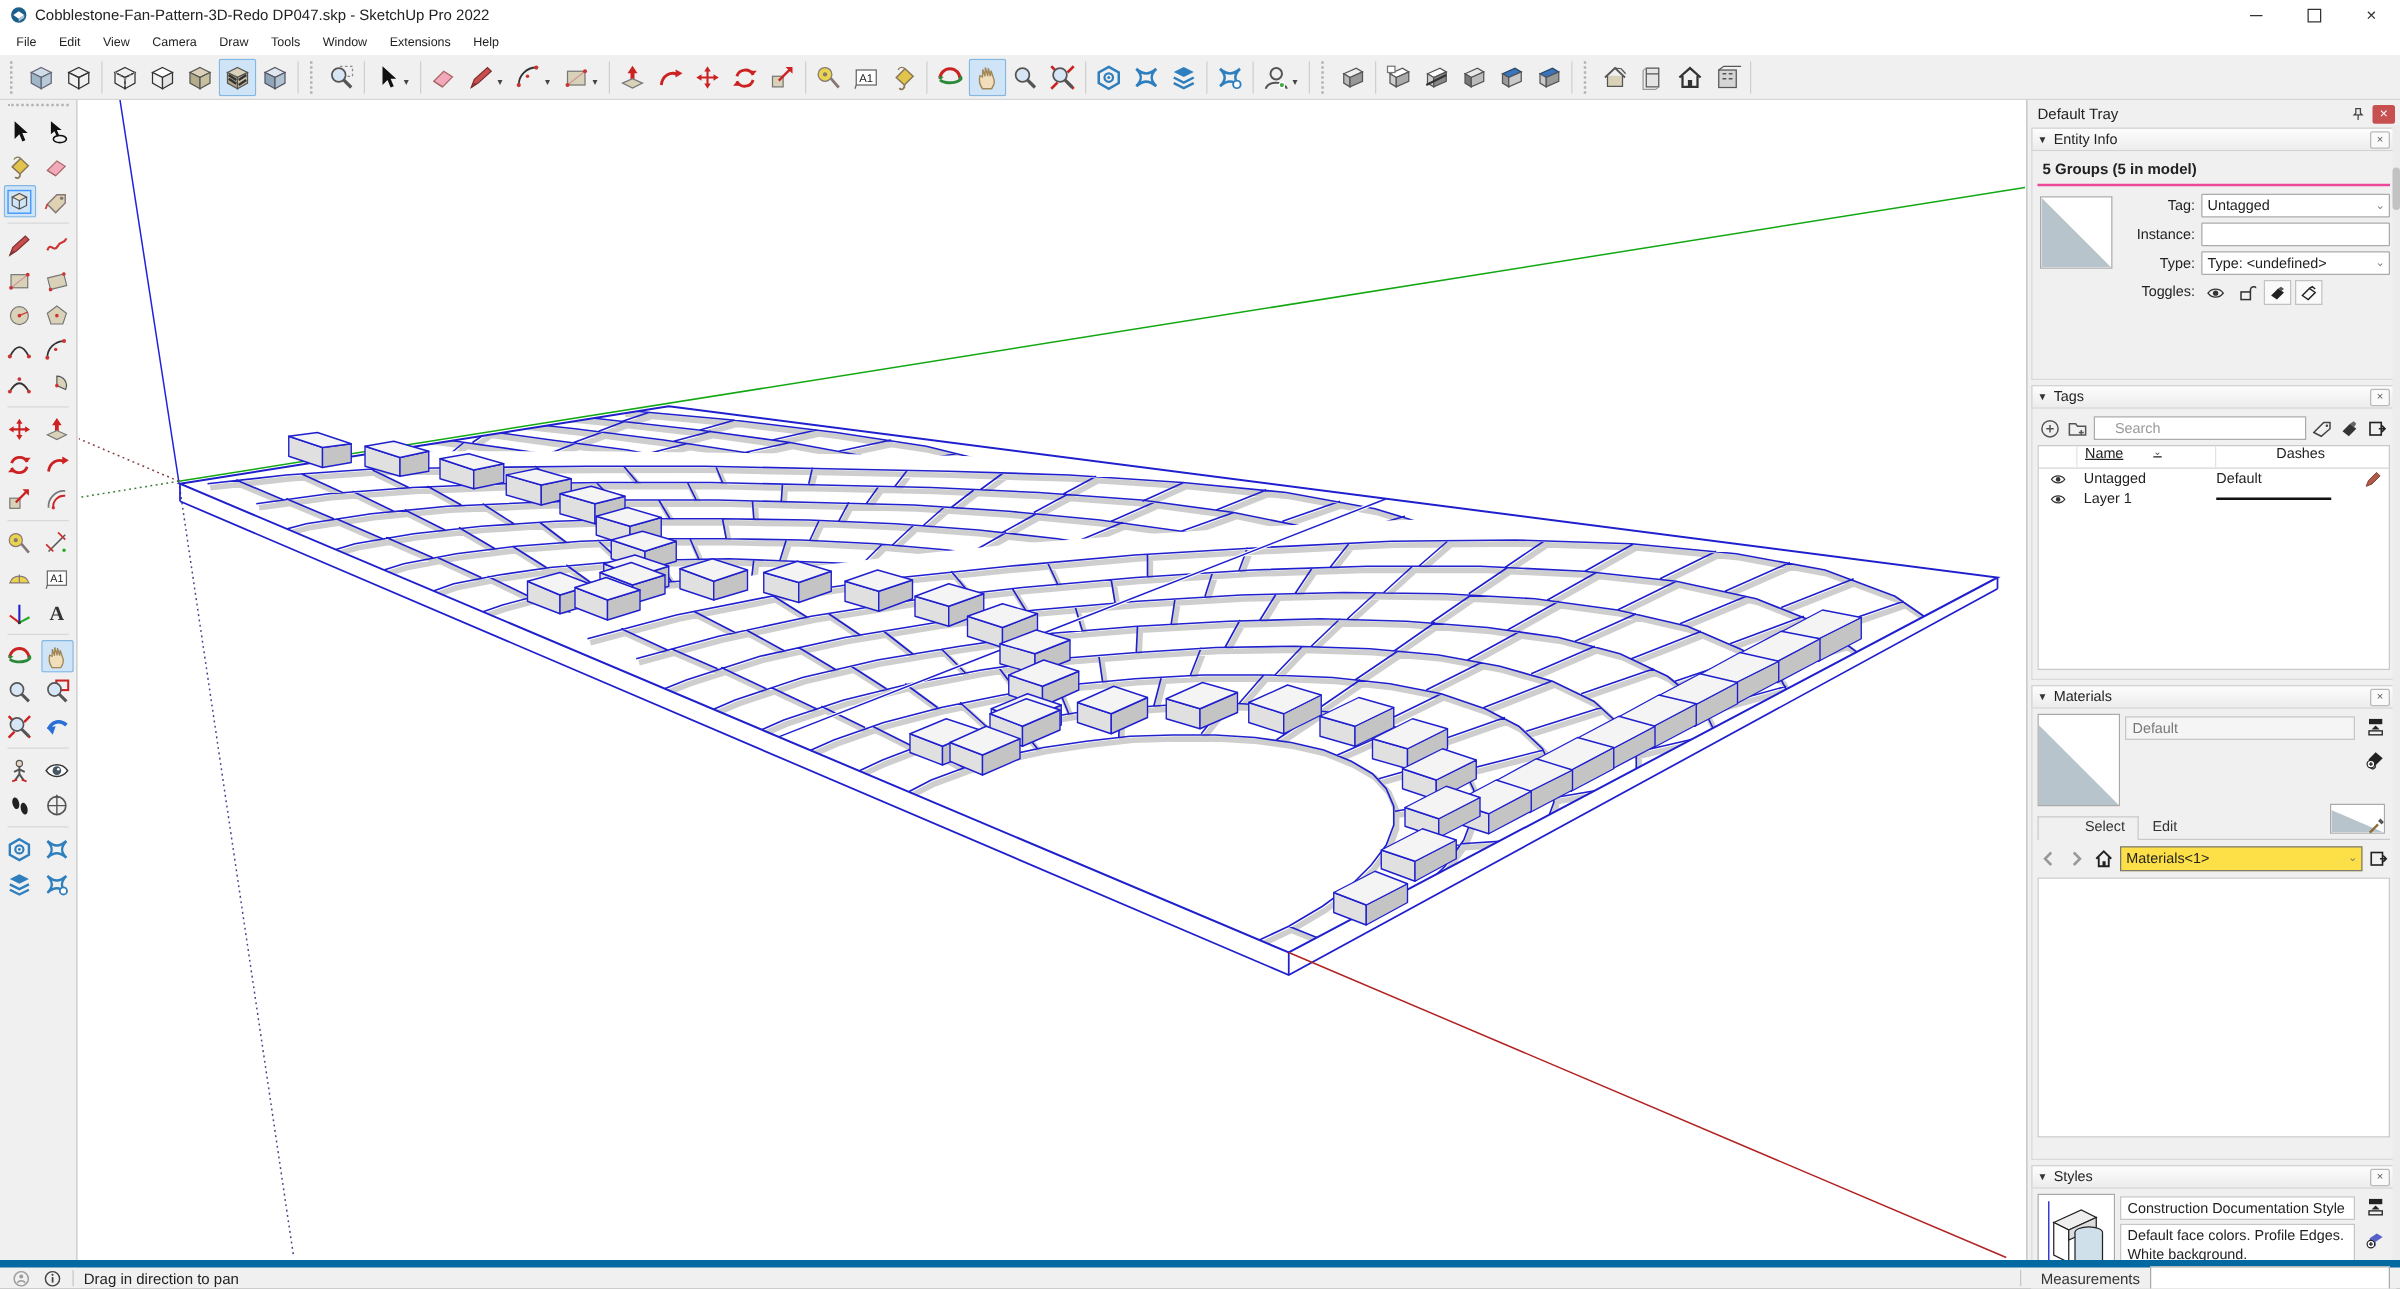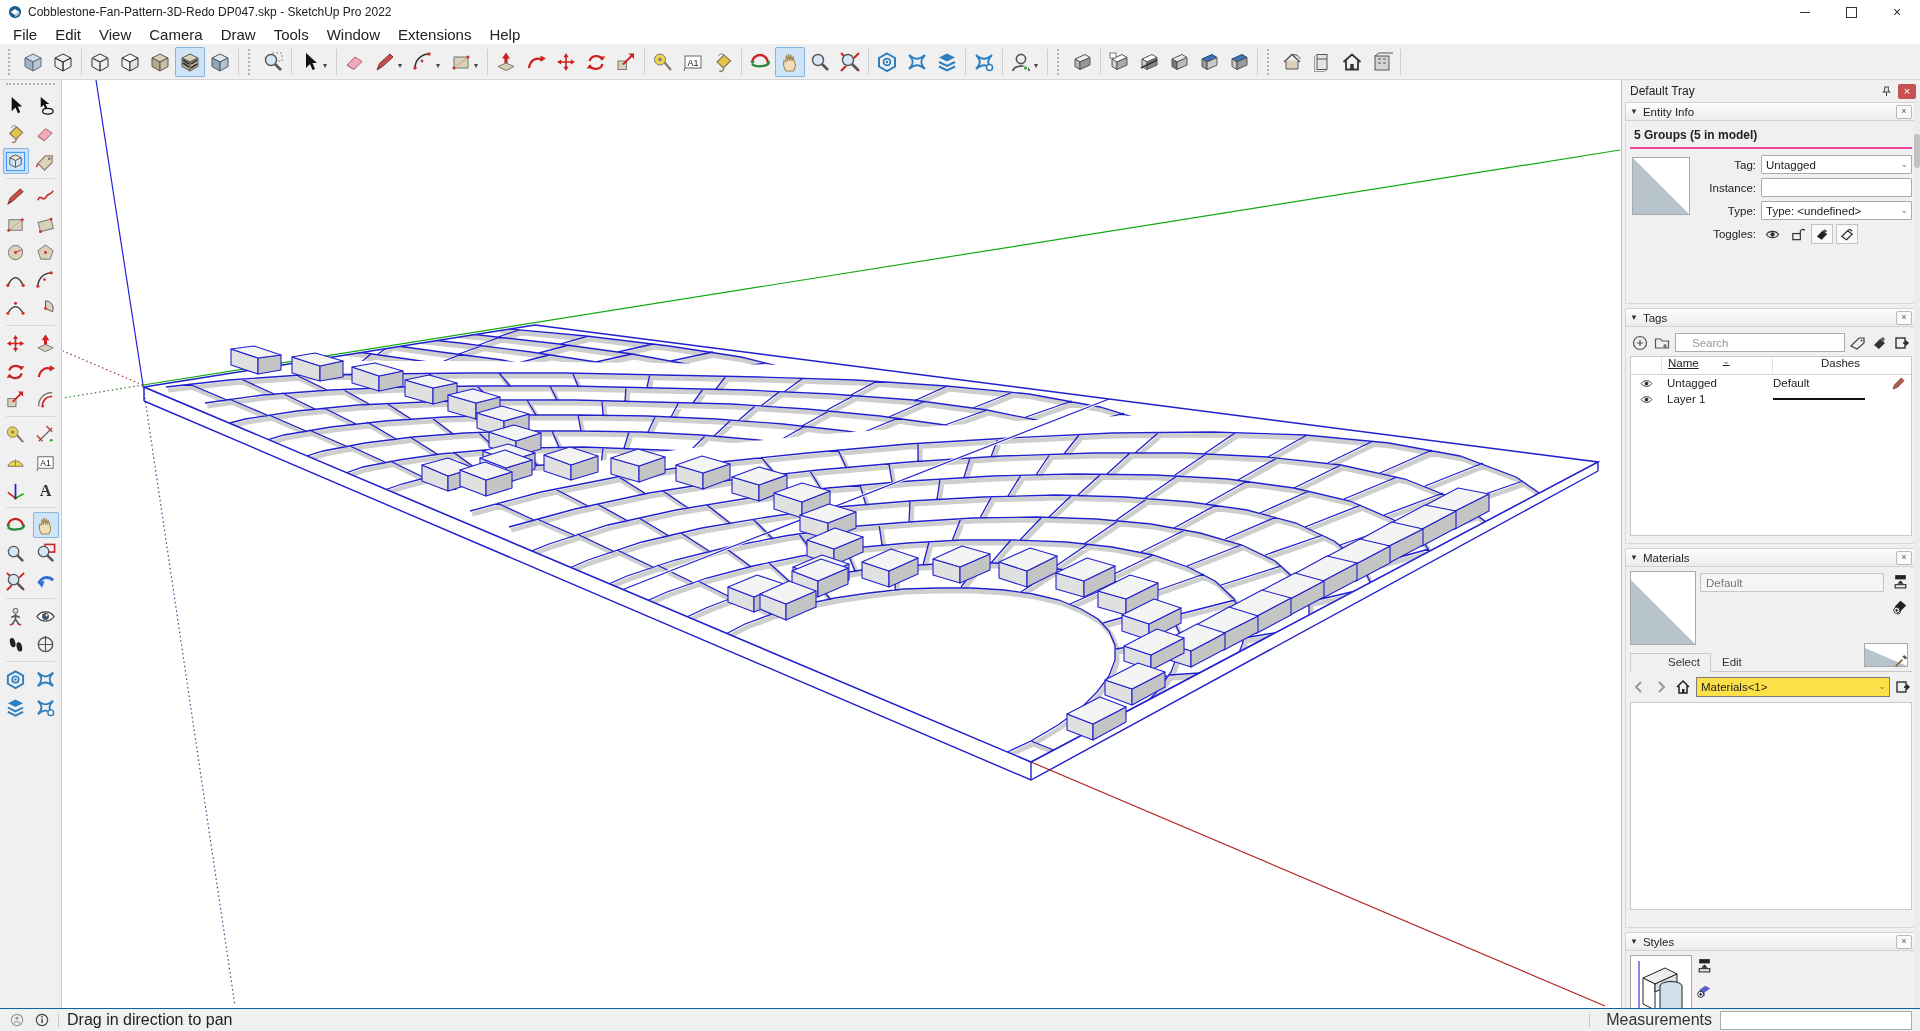--- a/index.html
+++ b/index.html
@@ -10,21 +10,21 @@
   .titlebar{left:0;top:0;width:1920px;height:24px;background:#ffffff;display:flex;align-items:center;}
   .applogo{width:14px;height:14px;margin:0 6px 0 8px;}
   .apptitle{font-size:12px;color:#222;}
   .winbtns{position:absolute;right:0;top:0;height:24px;display:flex;}
   .wbtn{width:46px;height:24px;display:flex;align-items:center;justify-content:center;color:#333;font-size:13px;}
   .wbtn .minglyph{width:10px;height:1px;background:#333;}
   .wbtn .maxglyph{width:9px;height:9px;border:1px solid #333;position:relative;}
   .wbtn.closebtn{font-size:14px;}
   
   .menubar{left:0;top:24px;width:1920px;height:20px;background:#ffffff;display:flex;align-items:center;padding-left:4px;box-sizing:border-box;}
-  .menuitem{padding:2px 9px;font-size:15px;color:#222;}
+  .menuitem{padding:2px 9px;font-size:10px;color:#222;}
   
   .toolbar{left:0;top:44px;width:1920px;height:36px;background:#f0f0f0;border-bottom:1px solid #d6d6d6;
            display:flex;align-items:center;box-sizing:border-box;padding-left:2px;}
   .tb-sep{width:1px;height:26px;background:#cfcfcf;margin:0 3px;}
   .tb-handle{width:4px;height:26px;border-left:2px dotted #b3b3b3;margin:0 4px 0 6px;}
   .tbtn{width:30px;height:30px;display:flex;align-items:center;justify-content:center;border-radius:2px;position:relative;}
   .tbtn svg{width:22px;height:22px;}
   .tbtn.sel{background:#cfe4f7;box-shadow:inset 0 0 0 1px #84b6e0;}
   .caret{font-size:8px;color:#444;margin:8px 2px 0 -2px;width:8px;display:inline-block;}
   
@@ -101,22 +101,22 @@
   .combo{flex:1;height:18px;background:#fde047;border:1px solid #7a7a7a;display:flex;align-items:center;padding:0 4px;position:relative;}
   .matlist{background:#fff;border:1px solid #c9c9c9;height:206px;margin-top:5px;}
   
   .sthumb{width:60px;height:70px;background:#fff;border:1px solid #a9a9a9;flex:none;overflow:hidden;}
   .st-name{height:17px;border:1px solid #c6c6c6;background:#fff;color:#222;display:flex;align-items:center;padding:0 5px;
            white-space:nowrap;overflow:hidden;}
   .st-desc{border:1px solid #c6c6c6;background:#fff;color:#222;padding:2px 5px;margin-top:3px;height:32px;line-height:1.3;}
   .scrolltrack{position:absolute;right:0px;top:20px;width:6px;height:908px;background:#ececec;}
   .scrollthumb{position:absolute;right:0px;top:34px;width:6px;height:34px;background:#c2c2c2;border-radius:3px;}
   
-  .statusbar{left:0;top:1008px;width:1920px;height:23px;background:#f0f0f0;border-top:1px solid #0369a1;
-             display:flex;align-items:center;box-sizing:border-box;font-size:16px;color:#333;}
+  .statusbar{left:0;top:1008px;width:1920px;height:23px;background:#f0f0f0;border-top:6px solid #0369a1;
+             display:flex;align-items:center;box-sizing:border-box;font-size:12px;color:#333;}
   .sb-ic{width:16px;height:16px;margin-left:9px;display:flex;align-items:center;justify-content:center;}
   .sb-sep{width:1px;height:13px;background:#c6c6c6;margin:0 8px;}
   .sb-hint{color:#222;}
   .sb-right{position:absolute;right:8px;display:flex;align-items:center;gap:8px;}
   .measurebox{width:190px;height:17px;background:#fff;border:1px solid #ababab;}
 </style>
 </head>
 <body>
 
 <div id="app">
@@ -1213,20 +1213,24 @@
               <rect width="60" height="70" fill="#fff"></rect>
               <line x1="8" y1="5" x2="8" y2="58" stroke="#3a3ad0" stroke-width="1.2"></line>
               <line x1="8" y1="58" x2="50" y2="66" stroke="#c03030" stroke-width="1.2"></line>
               <path d="M12 22 L34 12 L46 18 L24 28 Z" fill="#eee" stroke="#222"></path>
               <path d="M12 22 L24 28 L24 54 L12 48 Z" fill="#fff" stroke="#222"></path>
               <path d="M24 28 L46 18 L46 26 L24 36 Z" fill="#ddd" stroke="#222"></path>
               <ellipse cx="40" cy="30" rx="11" ry="4.5" fill="#cfe0ea" stroke="#222"></ellipse>
               <path d="M29 30 v22 a11 4.5 0 0 0 22 0 v-22" fill="#cfe0ea" stroke="#222"></path>
             </svg>
           </div>
+          <div class="mat-mid">
+            <div class="st-name">Construction Documentation Style</div>
+            <div class="st-desc">Default face colors. Profile Edges. White background.</div>
+          </div>
           <div class="mat-icons">
             <span>
               <svg viewBox="0 0 16 16">
                   <rect x="3" y="2" width="10" height="4" fill="#222"></rect>
                   <path d="M8 7 l3 3 h-6 Z" fill="#222"></path>
                   <rect x="3" y="11" width="10" height="3" fill="none" stroke="#222"></rect>
                 </svg></span>
             <span>
               <svg viewBox="0 0 18 18">
                   <path d="M4 8 L10 4 L15 7 L9 11 Z" fill="#5560c8"></path>

